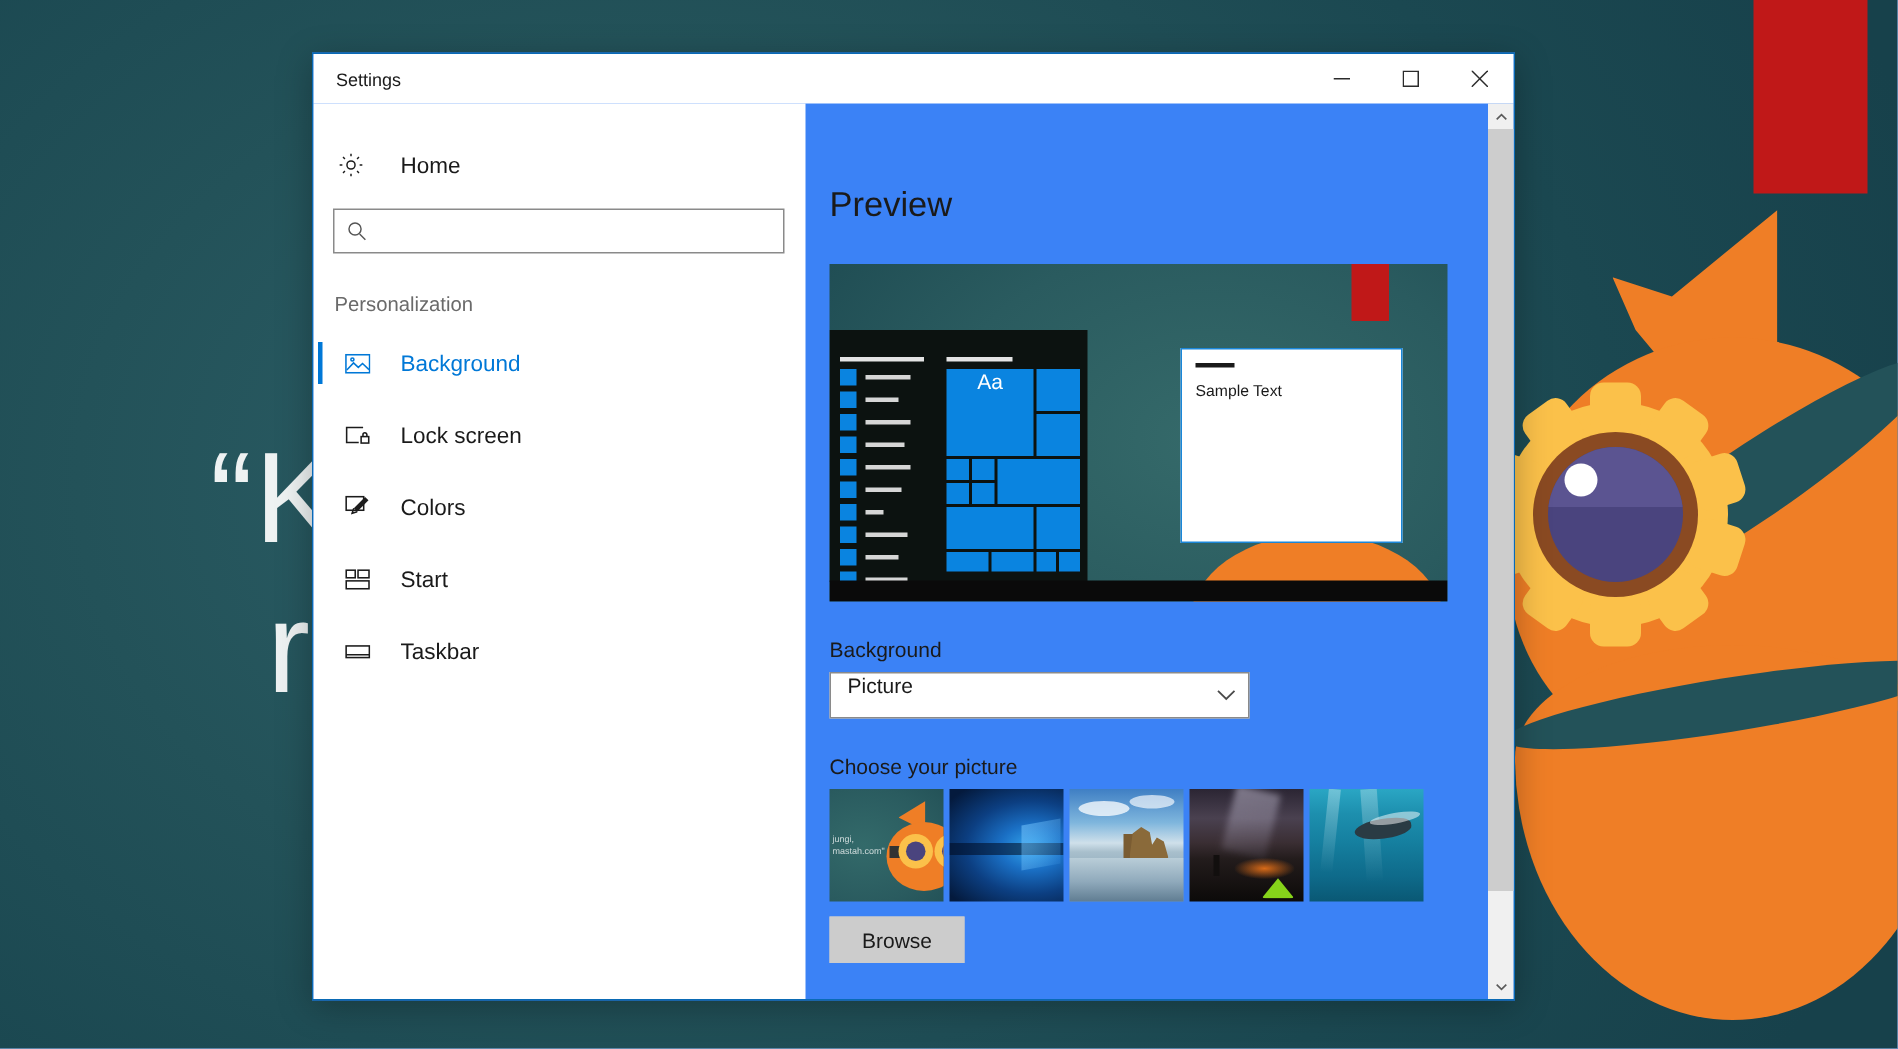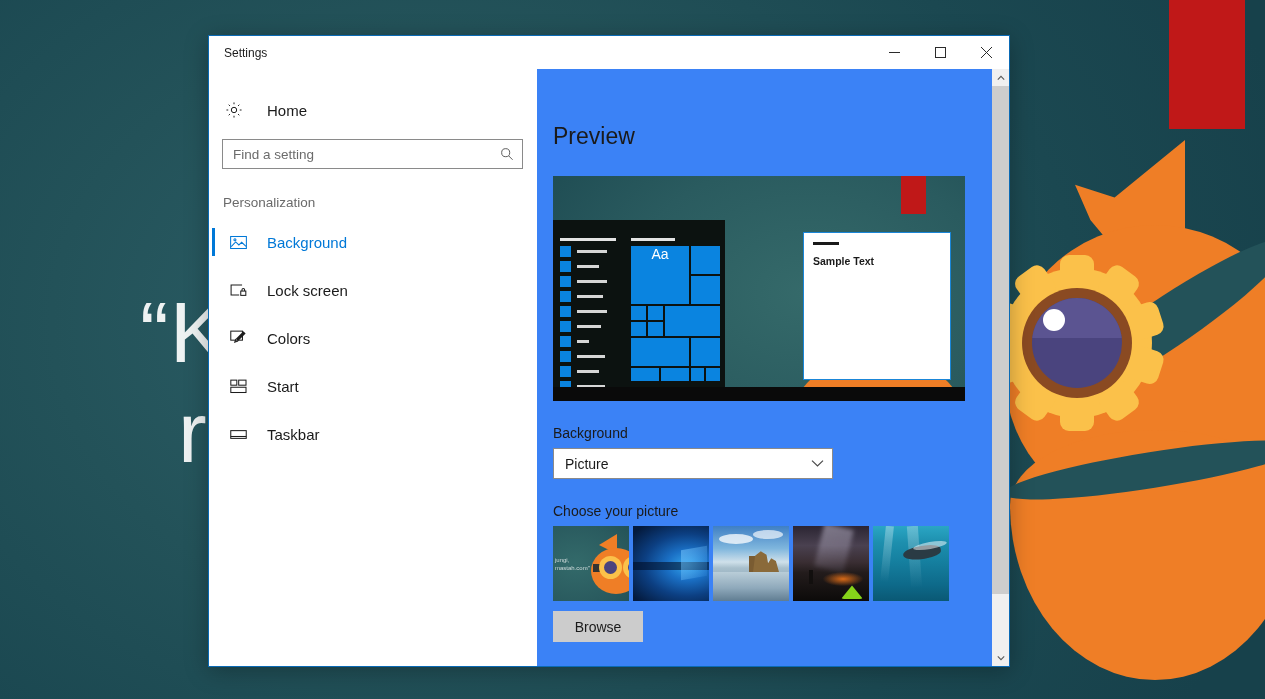--- a/index.html
+++ b/index.html
@@ -252,43 +252,42 @@
   .pv-applist-top { position: absolute; left: 7px; top: 18px; width: 56px; height: 3px; background: #e4e4e4; }
   .pv-tiles-top { position: absolute; left: 78px; top: 18px; width: 44px; height: 3px; background: #e4e4e4; }
   .pv-tile { position: absolute; background: #0a84e0; }
   .pv-tile-aa {
     display: flex; align-items: flex-start; justify-content: center;
     color: #ffffff; font-size: 14px;
     font-family: "Liberation Sans", sans-serif;
   }
   
   .pv-win {
-    position: absolute; left: 250px; top: 56px;
-    width: 148px; height: 148px;
+    position: absolute; left: 234px; top: 56px;
+    width: 148px; height: 130px;
     background: #ffffff;
     border: 1px solid #1a86d8;
-    font-weight: bold;
   }
   .pv-win-bar { position: absolute; left: 9px; top: 9px; width: 26px; height: 2.5px; background: #1a1a1a; }
   .pv-win-text {
     position: absolute; left: 9px; top: 22px;
     font-size: 10.5px; color: #1a1a1a;
     font-family: "Liberation Sans", sans-serif;
   }
 
   .field-label {
     font-size: 14px; color: #1a1a1a;
     margin: 24px 0 7px 0;
     font-family: "Liberation Sans", sans-serif;
   }
   .dropdown {
     width: 280px; height: 31px;
     border: 1px solid #8a8a8a;
     background: #ffffff;
-    display: flex; align-items: center;
+    display: flex; 
     padding: 0 8px 0 11px;
     font-size: 14px; color: #1a1a1a;
     font-family: "Liberation Sans", sans-serif;
   }
   .dropdown .dd-val { flex: 1; }
   .dropdown .dd-chev { color: #4a4a4a; display: flex; align-items: center; }
 
   .thumbs { display: flex; gap: 4px; margin-top: 7px; }
   .thumb {
     width: 76px; height: 75px;
@@ -437,21 +436,20 @@
         <span class="home-icon">
           <svg width="18" height="18" viewBox="0 0 20 20" fill="none" stroke="currentColor" stroke-width="1.1">
             <circle cx="10" cy="10" r="3"></circle>
             <path d="M10 1.6v2M10 16.4v2M1.6 10h2M16.4 10h2M4.1 4.1l1.4 1.4M14.5 14.5l1.4 1.4M15.9 4.1l-1.4 1.4M5.5 14.5l-1.4 1.4"></path>
           </svg>
         </span>
         <span class="home-label">Home</span>
       </div>
 
       <div class="search-wrap">
-        <input type="text" placeholder="Find a setting" style="">
         <span class="search-icon-box">
           <svg width="14" height="14" viewBox="0 0 16 16" fill="none" stroke="currentColor" stroke-width="1.1">
             <circle cx="6.5" cy="6.5" r="4.6"></circle>
               <line x1="10" y1="10.2" x2="14.4" y2="14.6"></line>
           </svg>
         </span>
       </div>
 
       <div class="section-title">Personalization</div>
 

